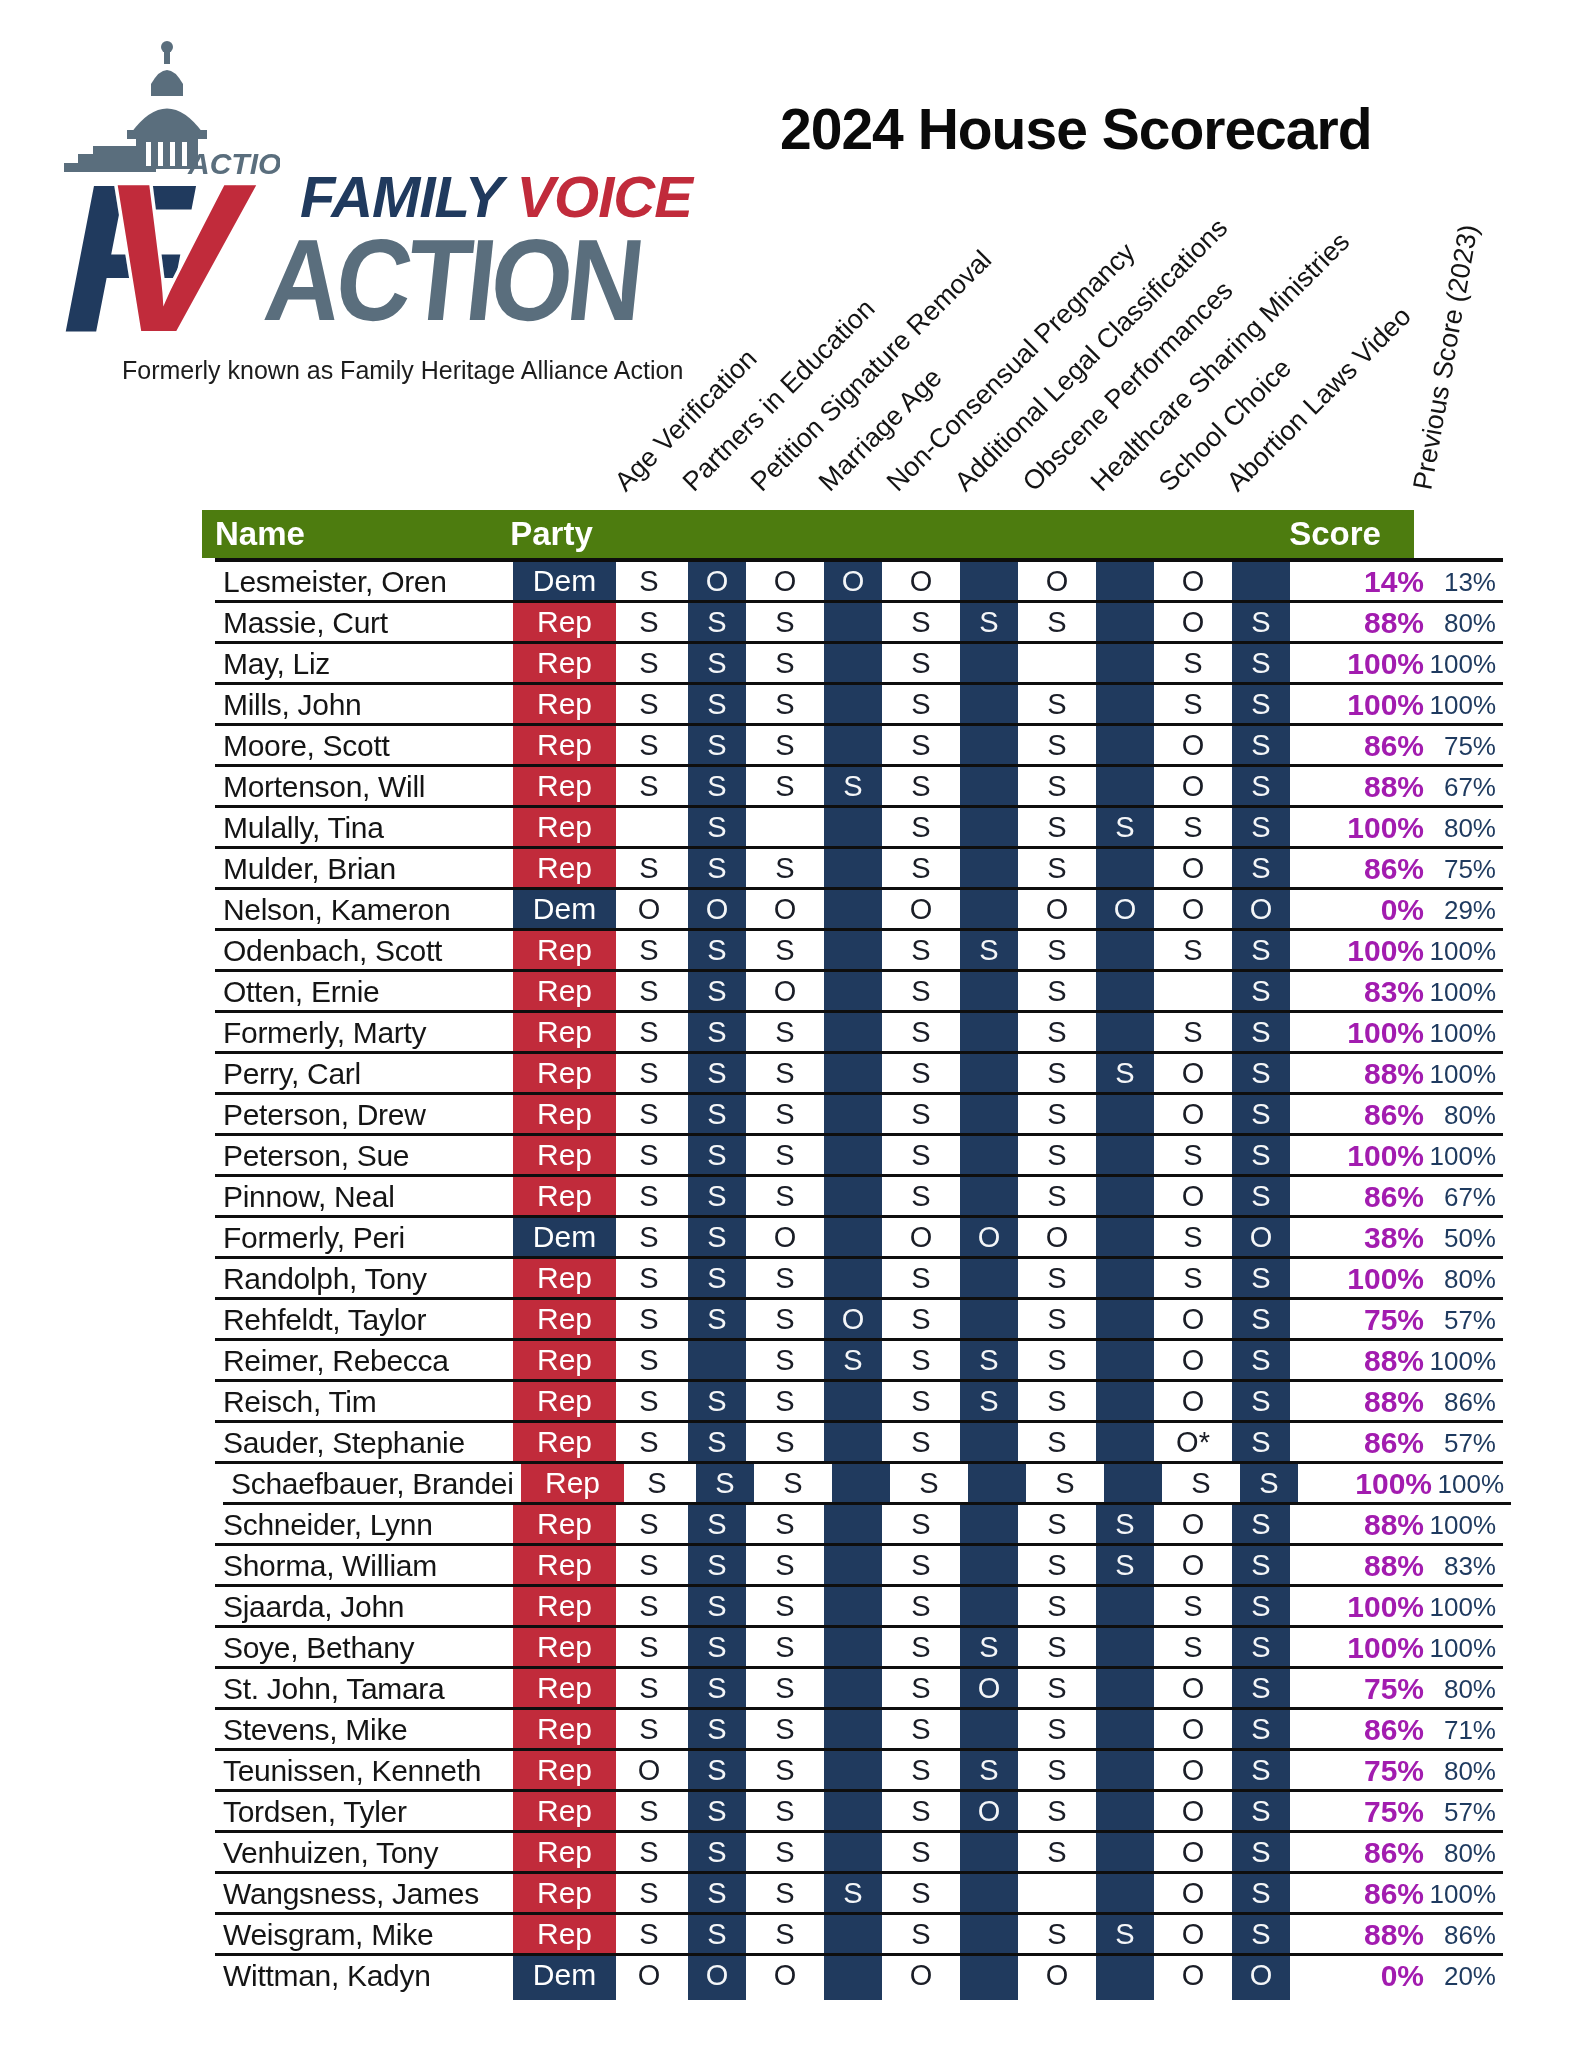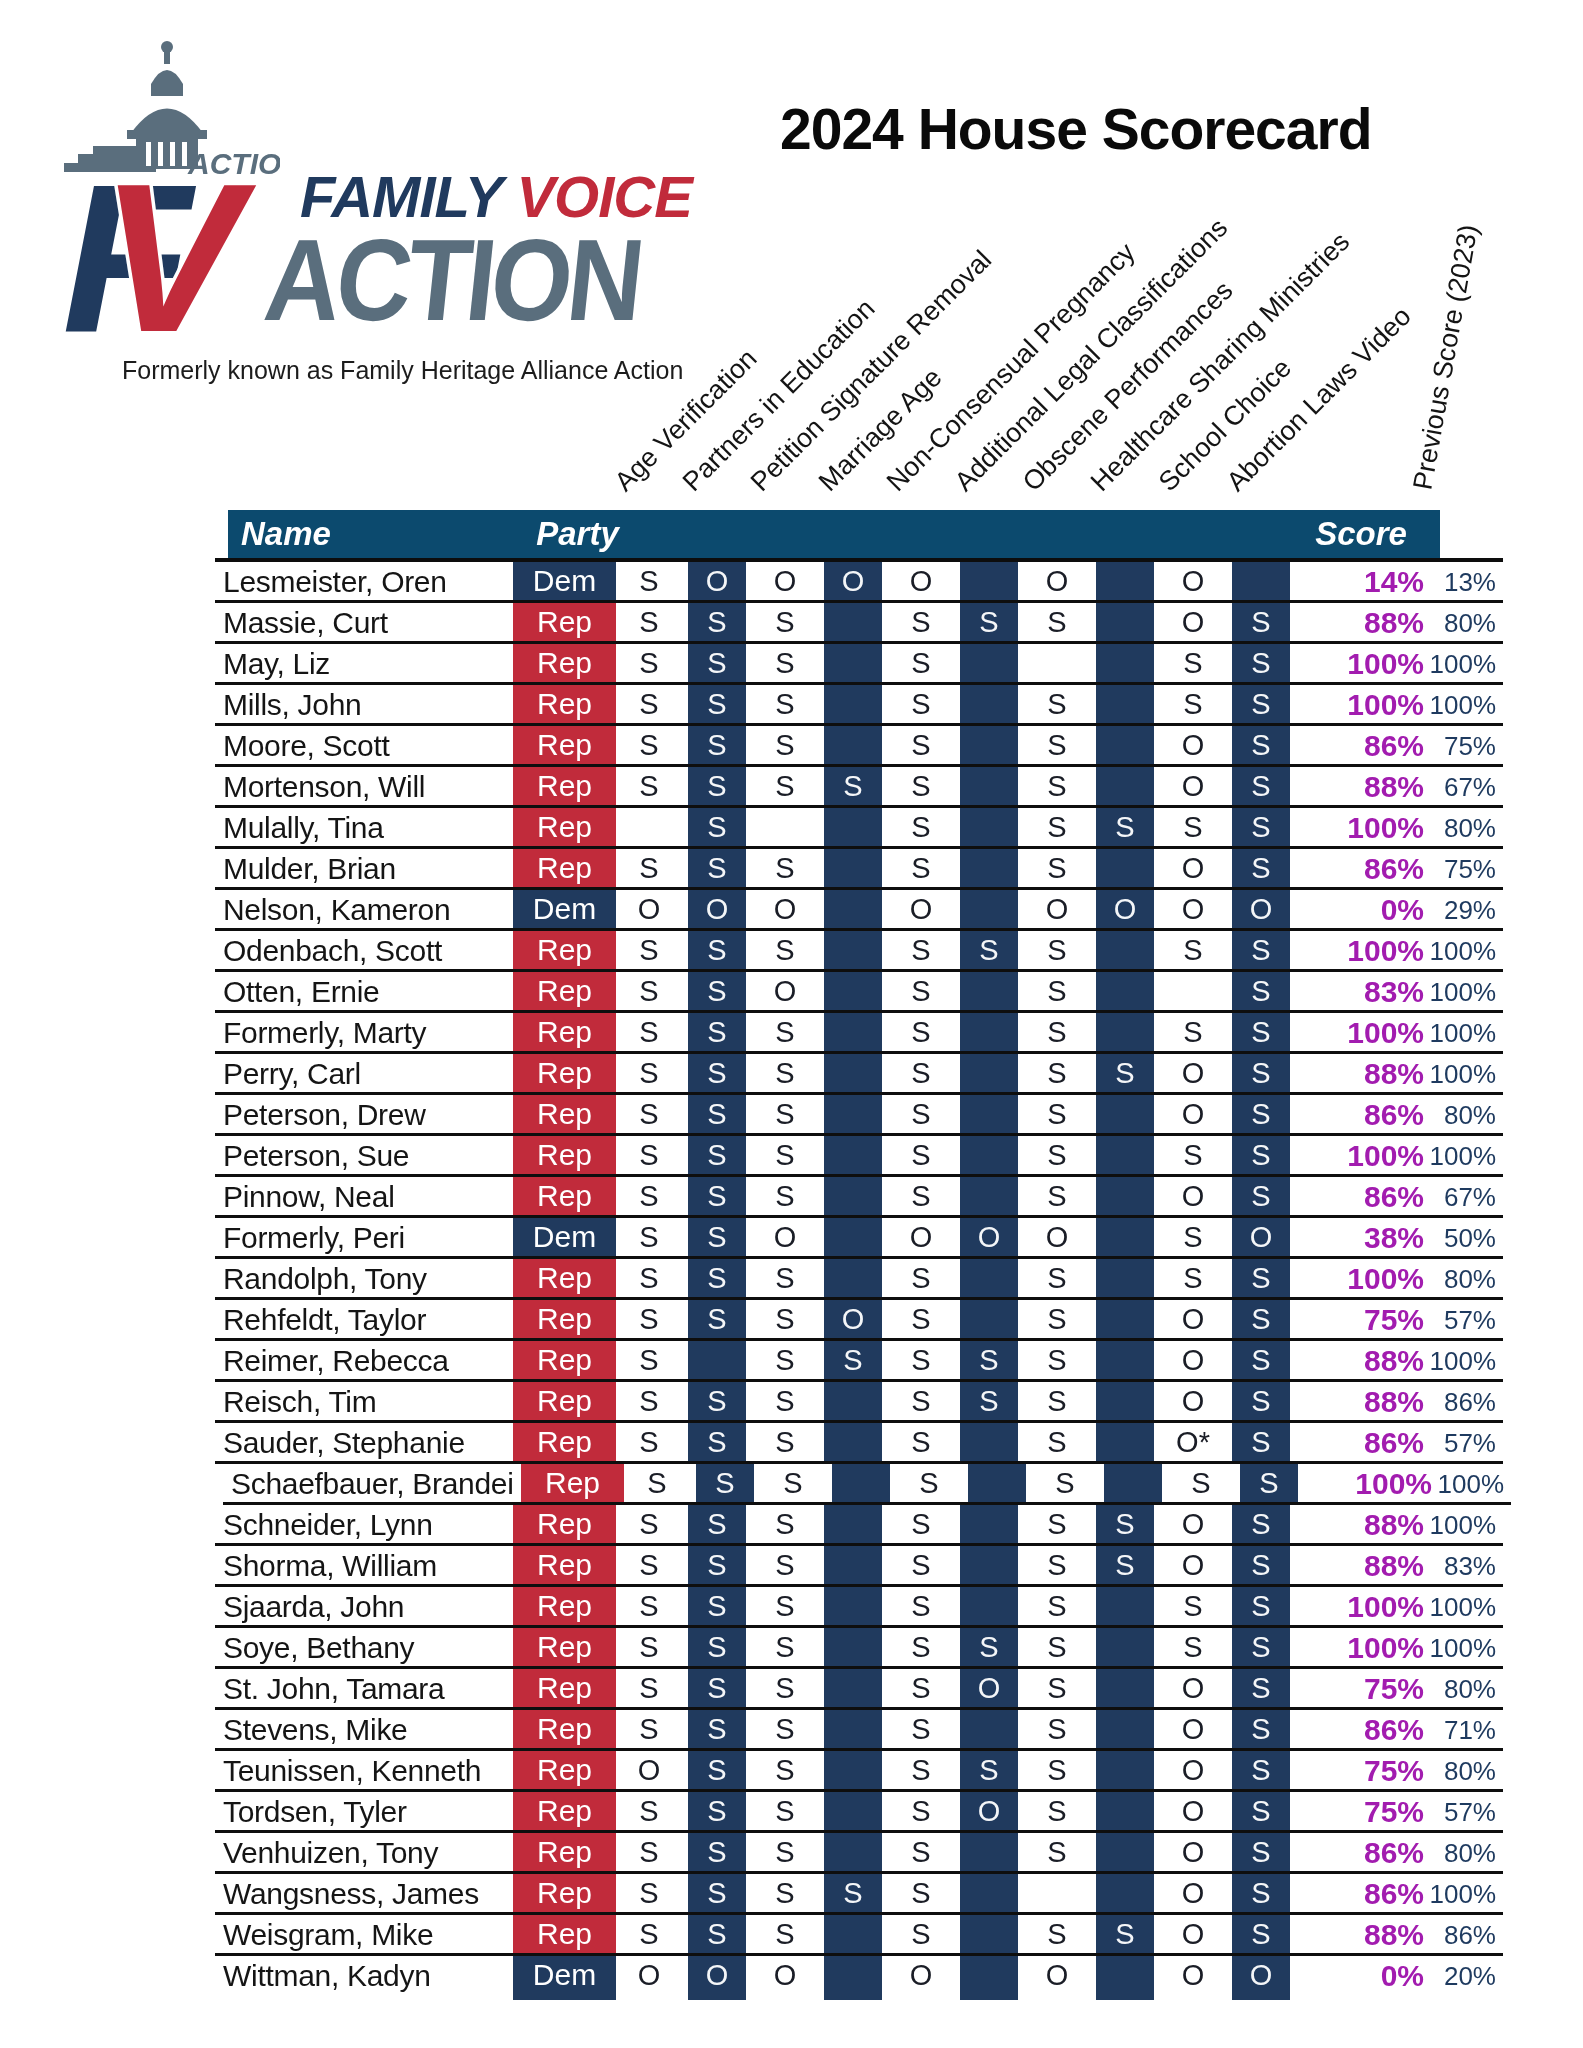--- a/index.html
+++ b/index.html
@@ -23,21 +23,21 @@
     font-size:57px; font-weight:bold; color:#0a0a0a; letter-spacing:-1px; }
 
   
   .bill-headers { position:absolute; left:0; top:0; width:1583px; height:520px; }
   .bill-header { position:absolute; top:467px; height:30px; line-height:30px; white-space:nowrap;
     font-size:27px; color:#141414; transform:rotate(-45deg); transform-origin:left bottom; }
   .prev-header { position:absolute; left:1437px; top:462px; height:30px; line-height:30px; white-space:nowrap;
     font-size:27px; color:#141414; transform:rotate(-80deg); transform-origin:left bottom; }
 
   
-  .hdr-bar { position:absolute; left:228px; top:510px; width:1212px; height:48px; background:#0c4a6e;font-style:italic; }
+  .hdr-bar { position:absolute; left:202px; top:510px; width:1212px; height:48px; background:#4d7c0f; }
   .hdr-label { position:absolute; top:0; height:48px; line-height:48px; color:#ffffff;
     font-size:33px; font-weight:bold; }
   .hdr-name  { left:13px; }
   .hdr-party { left:298px; width:103px; text-align:center; }
   .hdr-score { left:1079px; width:108px; text-align:center; }
   .hdr-border { position:absolute; left:215px; top:558px; width:1288px; height:4px; background:#0d0d0d; }
 
   .tbody { position:absolute; left:0; top:0; }
   .row { position:absolute; left:215px; width:1288px; height:38px; border-bottom:3px solid #0e0e0e; background:#ffffff; }
   .row.last { height:44px; border-bottom:none; }

